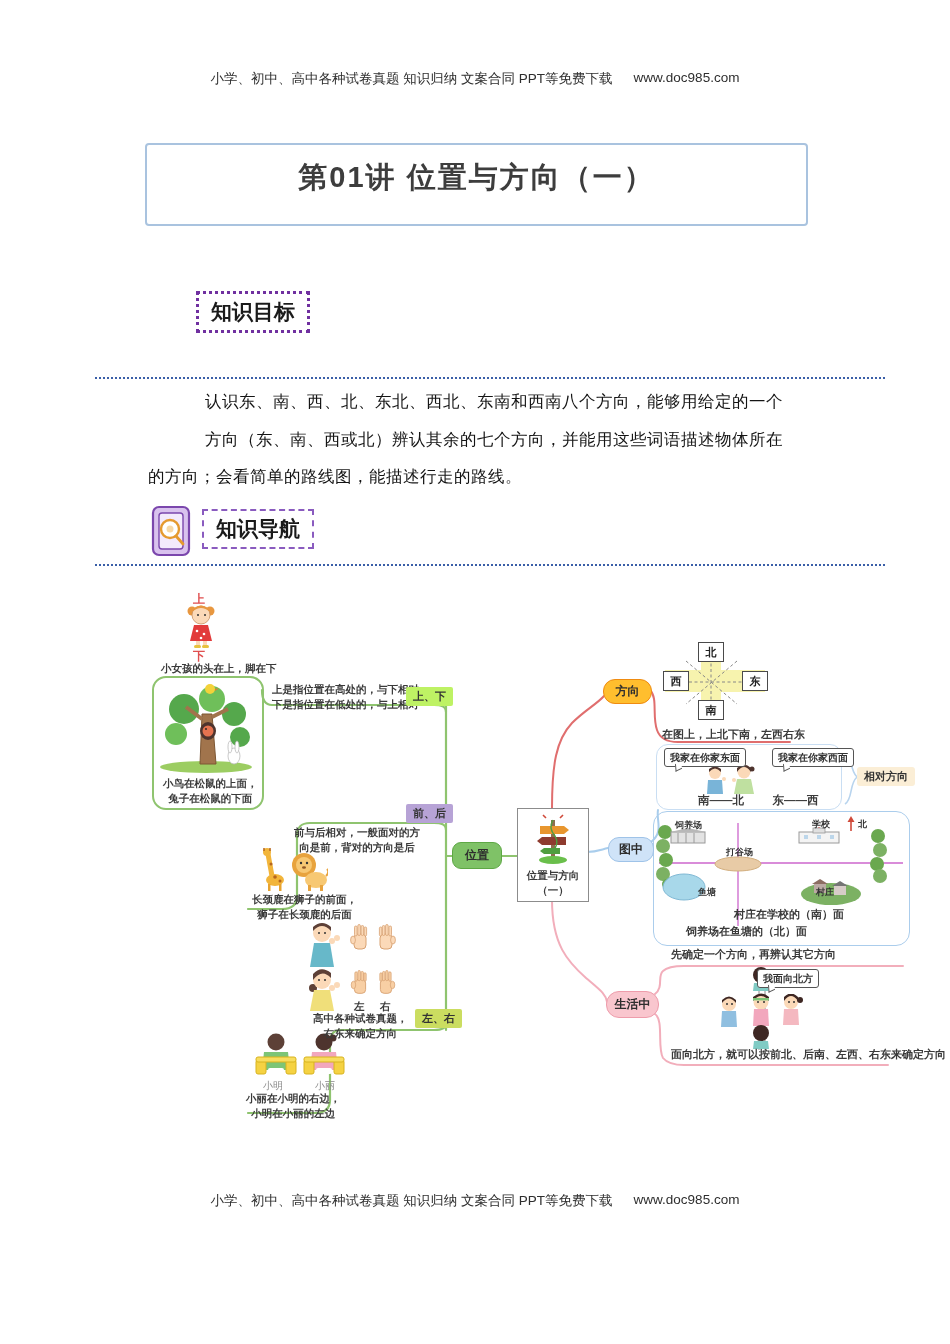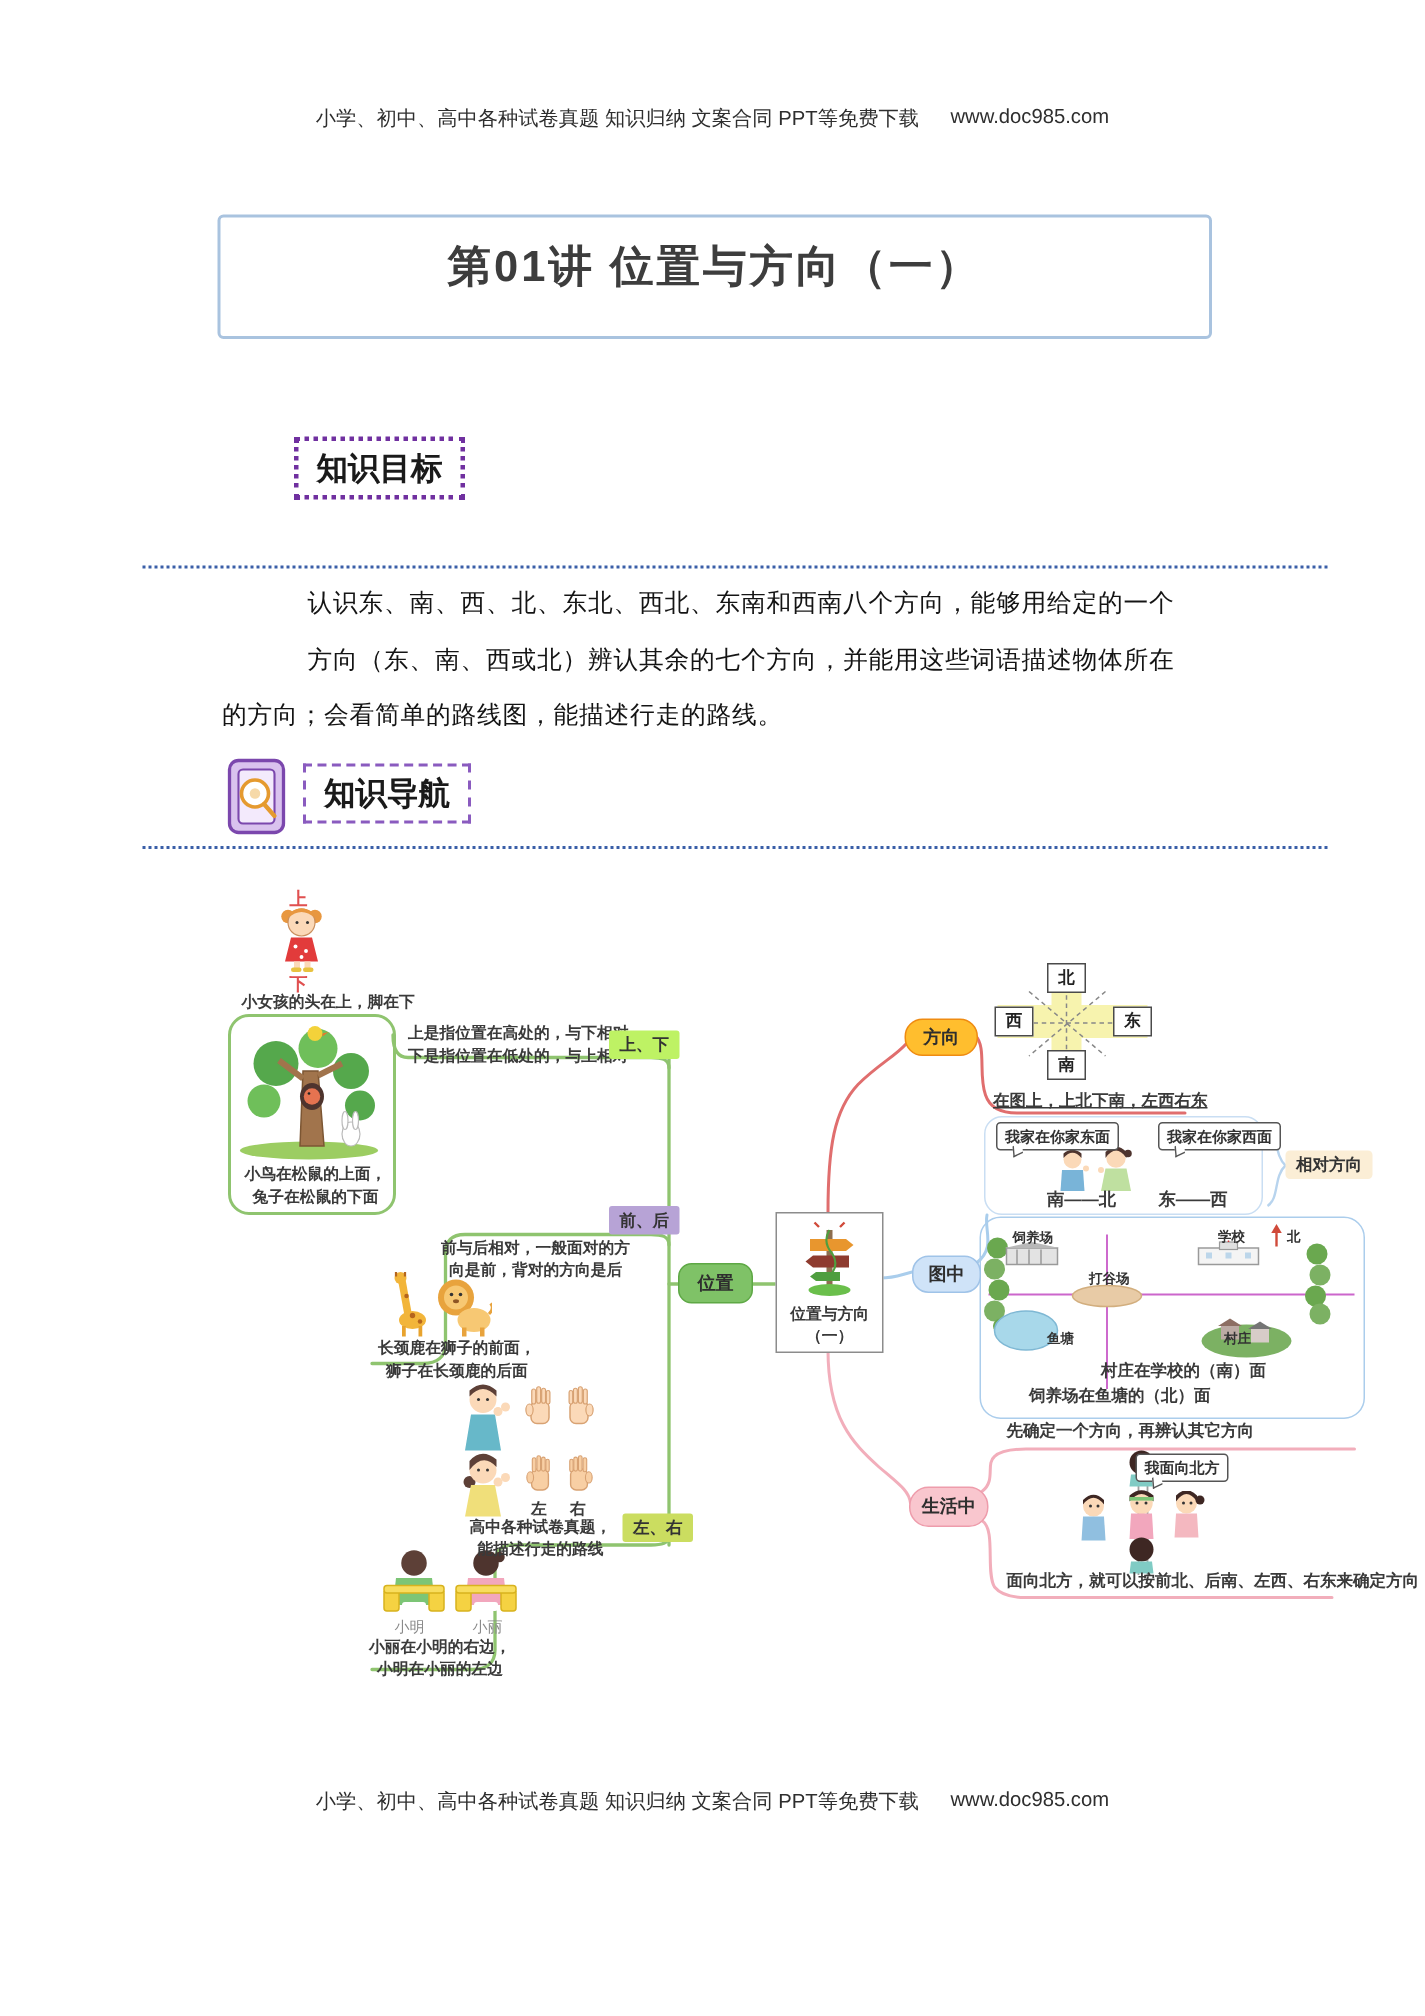--- a/index.html
+++ b/index.html
@@ -263,21 +263,21 @@
         <rect x="9.6" y="0.5" width="2.6" height="11" rx="1.3" fill="#f8cfa4" stroke="#d8a273" stroke-width="0.8"></rect>
         <rect x="6.3" y="1.5" width="2.6" height="10" rx="1.3" fill="#f8cfa4" stroke="#d8a273" stroke-width="0.8"></rect>
         <rect x="3.4" y="3" width="2.4" height="9" rx="1.2" fill="#f8cfa4" stroke="#d8a273" stroke-width="0.8"></rect>
         <ellipse cx="17" cy="16" rx="2.4" ry="4" fill="#f8cfa4" stroke="#d8a273" stroke-width="0.8"></ellipse>
       </svg>
     </div>
     <div class="cap" style="left:354px;top:419px;">左</div>
     <div class="cap" style="left:380px;top:419px;">右</div>
     <div class="cap center" style="left:313px;top:431px;">
       <div>高中各种试卷真题，</div>
-      <div>能描述行走的路线</div>
+      <div>右东来确定方向</div>
     </div>
     <div class="nbox" style="left:415px;top:429px;background:#cbdd60;">左、右</div>
 
     <div class="abs decor" style="left:252px;top:452px;">
       <svg width="48" height="48" viewBox="0 0 48 48">
         <circle cx="24" cy="10" r="8.5" fill="#5d4037"></circle>
         <path d="M12,20 L36,20 L38,38 L10,38 Z" fill="#7cc576"></path>
         <rect x="16" y="36" width="16" height="6" rx="2" fill="#fff"></rect>
         <rect x="4" y="28" width="10" height="14" rx="2" fill="#f5d242" stroke="#d8b31e" stroke-width="1"></rect>
         <rect x="34" y="28" width="10" height="14" rx="2" fill="#f5d242" stroke="#d8b31e" stroke-width="1"></rect>
@@ -332,21 +332,21 @@
         <line x1="56" y1="12" x2="56" y2="84"></line>
         <line x1="12" y1="47" x2="110" y2="47"></line>
         <line x1="31" y1="26" x2="82" y2="69"></line>
         <line x1="82" y1="26" x2="31" y2="69"></line>
       </g>
     </svg>
     <div class="cbox" style="left:698px;top:62px;">北</div>
     <div class="cbox" style="left:663px;top:91px;">西</div>
     <div class="cbox" style="left:742px;top:91px;">东</div>
     <div class="cbox" style="left:698px;top:120px;">南</div>
-    <div class="cap" style="left:662px;top:147px;font-size:11px;text-decoration:underline;">在图上，上北下南，左西右东</div>
+    <div class="cap" style="left:662px;top:147px;font-size:11px;">在图上，上北下南，左西右东</div>
 
     <div class="frame" style="left:656px;top:164px;width:184px;height:64px;border:1.3px solid #c9def3;border-radius:12px;"></div>
     <div class="bub" style="left:664px;top:168px;">我家在你家东面</div>
     <div class="bub" style="left:772px;top:168px;">我家在你家西面</div>
     <div class="abs decor" style="left:702px;top:186px;">
       <svg width="26" height="30" viewBox="0 0 26 30">
         <circle cx="13" cy="7" r="6" fill="#fbd9b8"></circle>
           <path d="M7,6 Q13,-1 19,6 L19,3 Q13,-2 7,3 Z" fill="#4e342e"></path>
         <path d="M6,14 L20,14 L21,28 L5,28 Z" fill="#79b4d8"></path>
         <circle cx="22" cy="13" r="2" fill="#fbd9b8"></circle>

